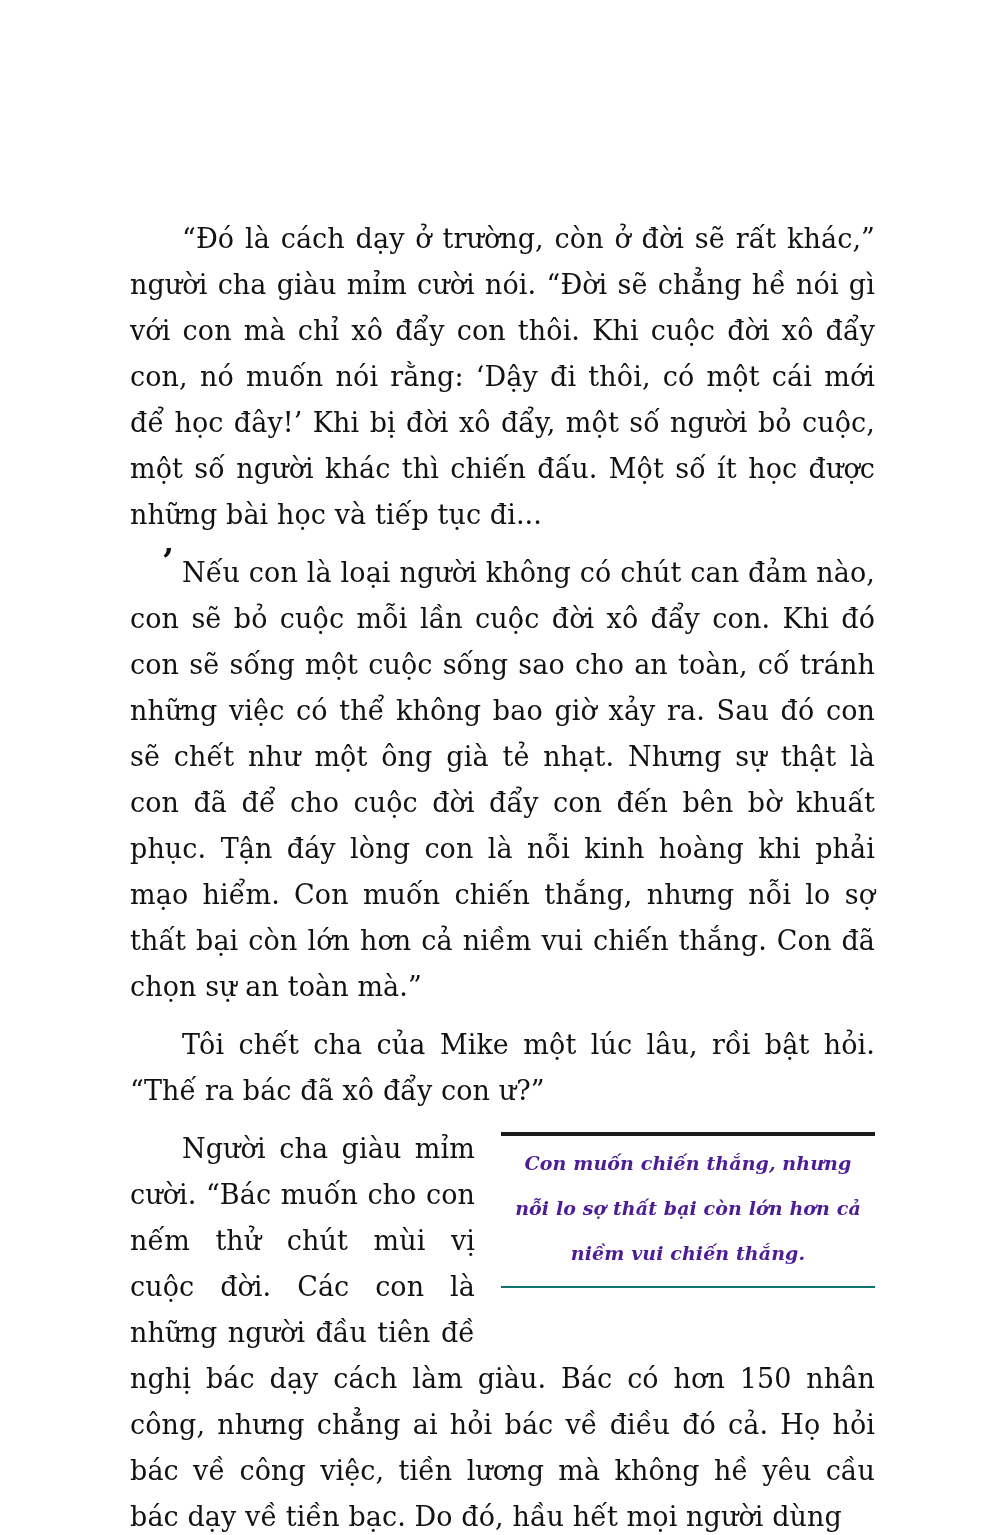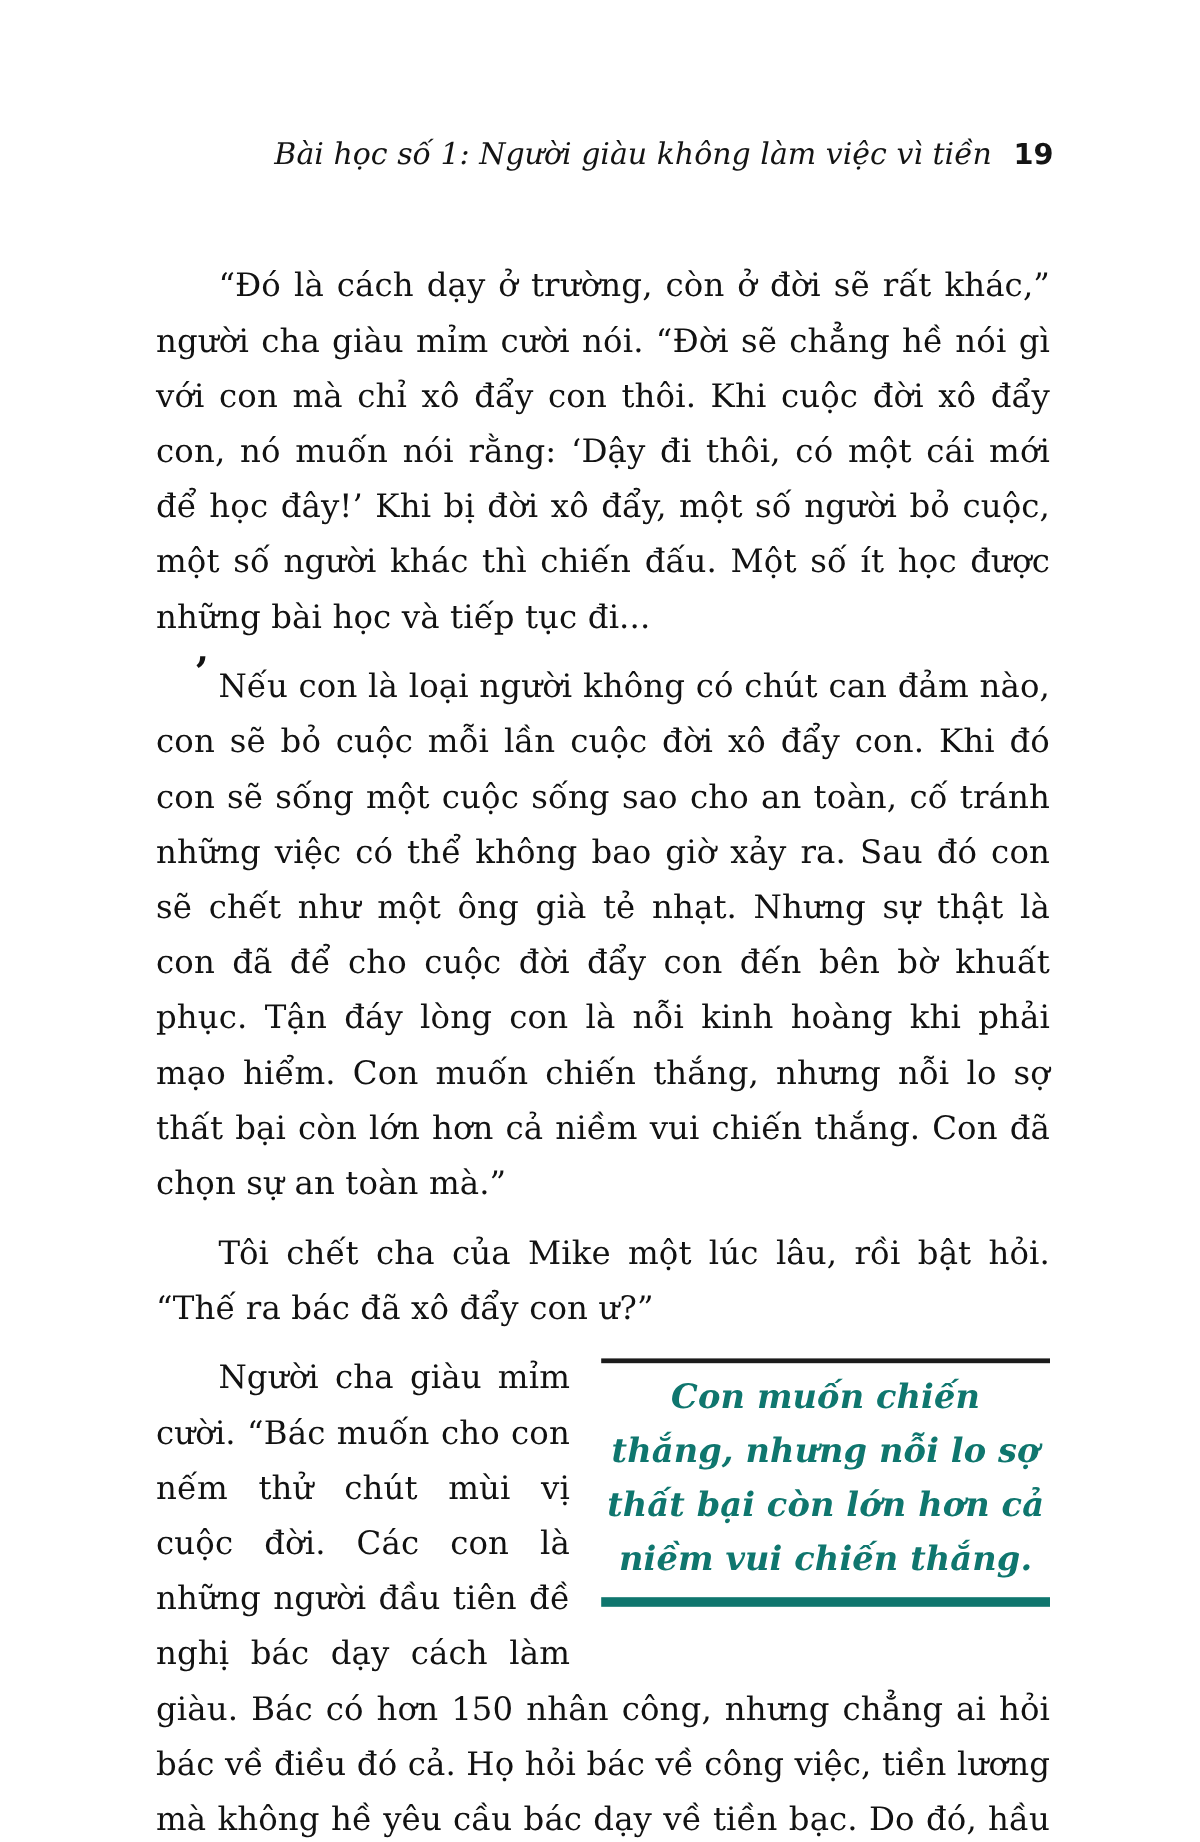--- a/index.html
+++ b/index.html
@@ -59,38 +59,35 @@
     font-weight: bold;
     font-style: normal;
     text-indent: 0;
   }
   .pull-quote {
     float: right;
     width: 366px;
     margin: 6px 0 60px 26px;
     padding: 5px 4px 10px 4px;
     border-top: 4px solid #1b1b1b;
-    border-bottom: 8px solid #0f766e;
+    border-bottom: 2px solid #0f766e;
     text-align: center;
     text-indent: 0;
     font-style: italic;
     font-weight: bold;
-    font-size: 28px;
+    font-size: 19px;
     line-height: 45px;
-    color: #0f766e;
+    color: #4c1d95;
   }
 </style>
 </head>
 <body>
 
 <div class="page">
 
-  <header class="running-header">
-    <span class="header-title">Bài học số 1: Người giàu không làm việc vì tiền</span><span class="page-num">19</span>
-  </header>
 
   <main class="body-text">
 
     <p class="para">“Đó là cách dạy ở trường, còn ở đời sẽ rất khác,” người cha giàu mỉm cười nói. “Đời sẽ chẳng hề nói gì với con mà chỉ xô đẩy con thôi. Khi cuộc đời xô đẩy con, nó muốn nói rằng: ‘Dậy đi thôi, có một cái mới để học đây!’ Khi bị đời xô đẩy, một số người bỏ cuộc, một số người khác thì chiến đấu. Một số ít học được những bài học và tiếp tục đi...</p>
 
     <p class="para para-2">
       <span class="stray-mark">’</span><span>Nếu con là loại người không có chút can đảm nào, con sẽ bỏ cuộc mỗi lần cuộc đời xô đẩy con. Khi đó con sẽ sống một cuộc sống sao cho an toàn, cố tránh những việc có thể không bao giờ xảy ra. Sau đó con sẽ chết như một ông già tẻ nhạt. Nhưng sự thật là con đã để cho cuộc đời đẩy con đến bên bờ khuất phục. Tận đáy lòng con là nỗi kinh hoàng khi phải mạo hiểm. Con muốn chiến thắng, nhưng nỗi lo sợ thất bại còn lớn hơn cả niềm vui chiến thắng. Con đã chọn sự an toàn mà.”</span>
     </p>
 
     <p class="para">Tôi chết cha của Mike một lúc lâu, rồi bật hỏi. “Thế ra bác đã xô đẩy con ư?”</p>

